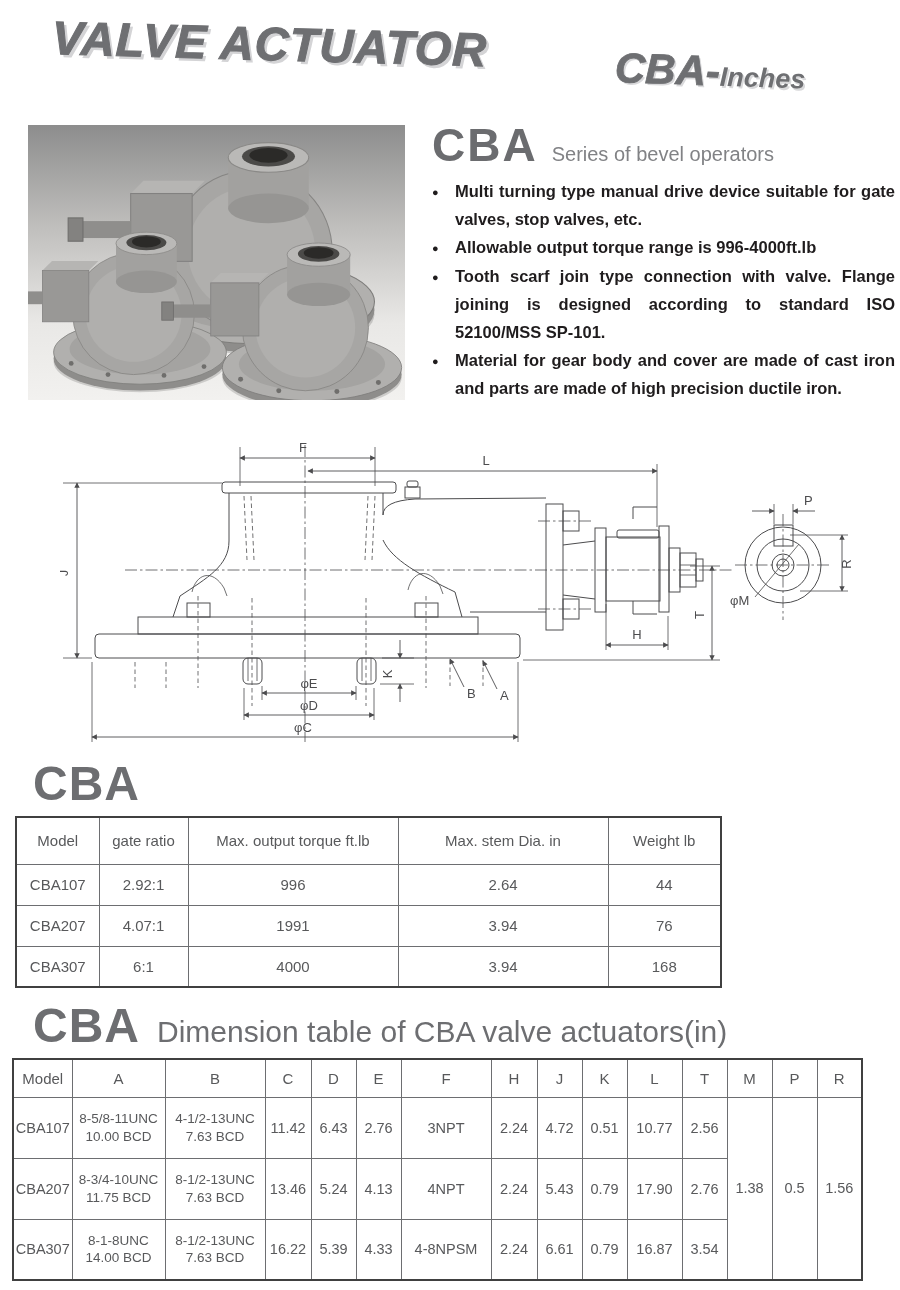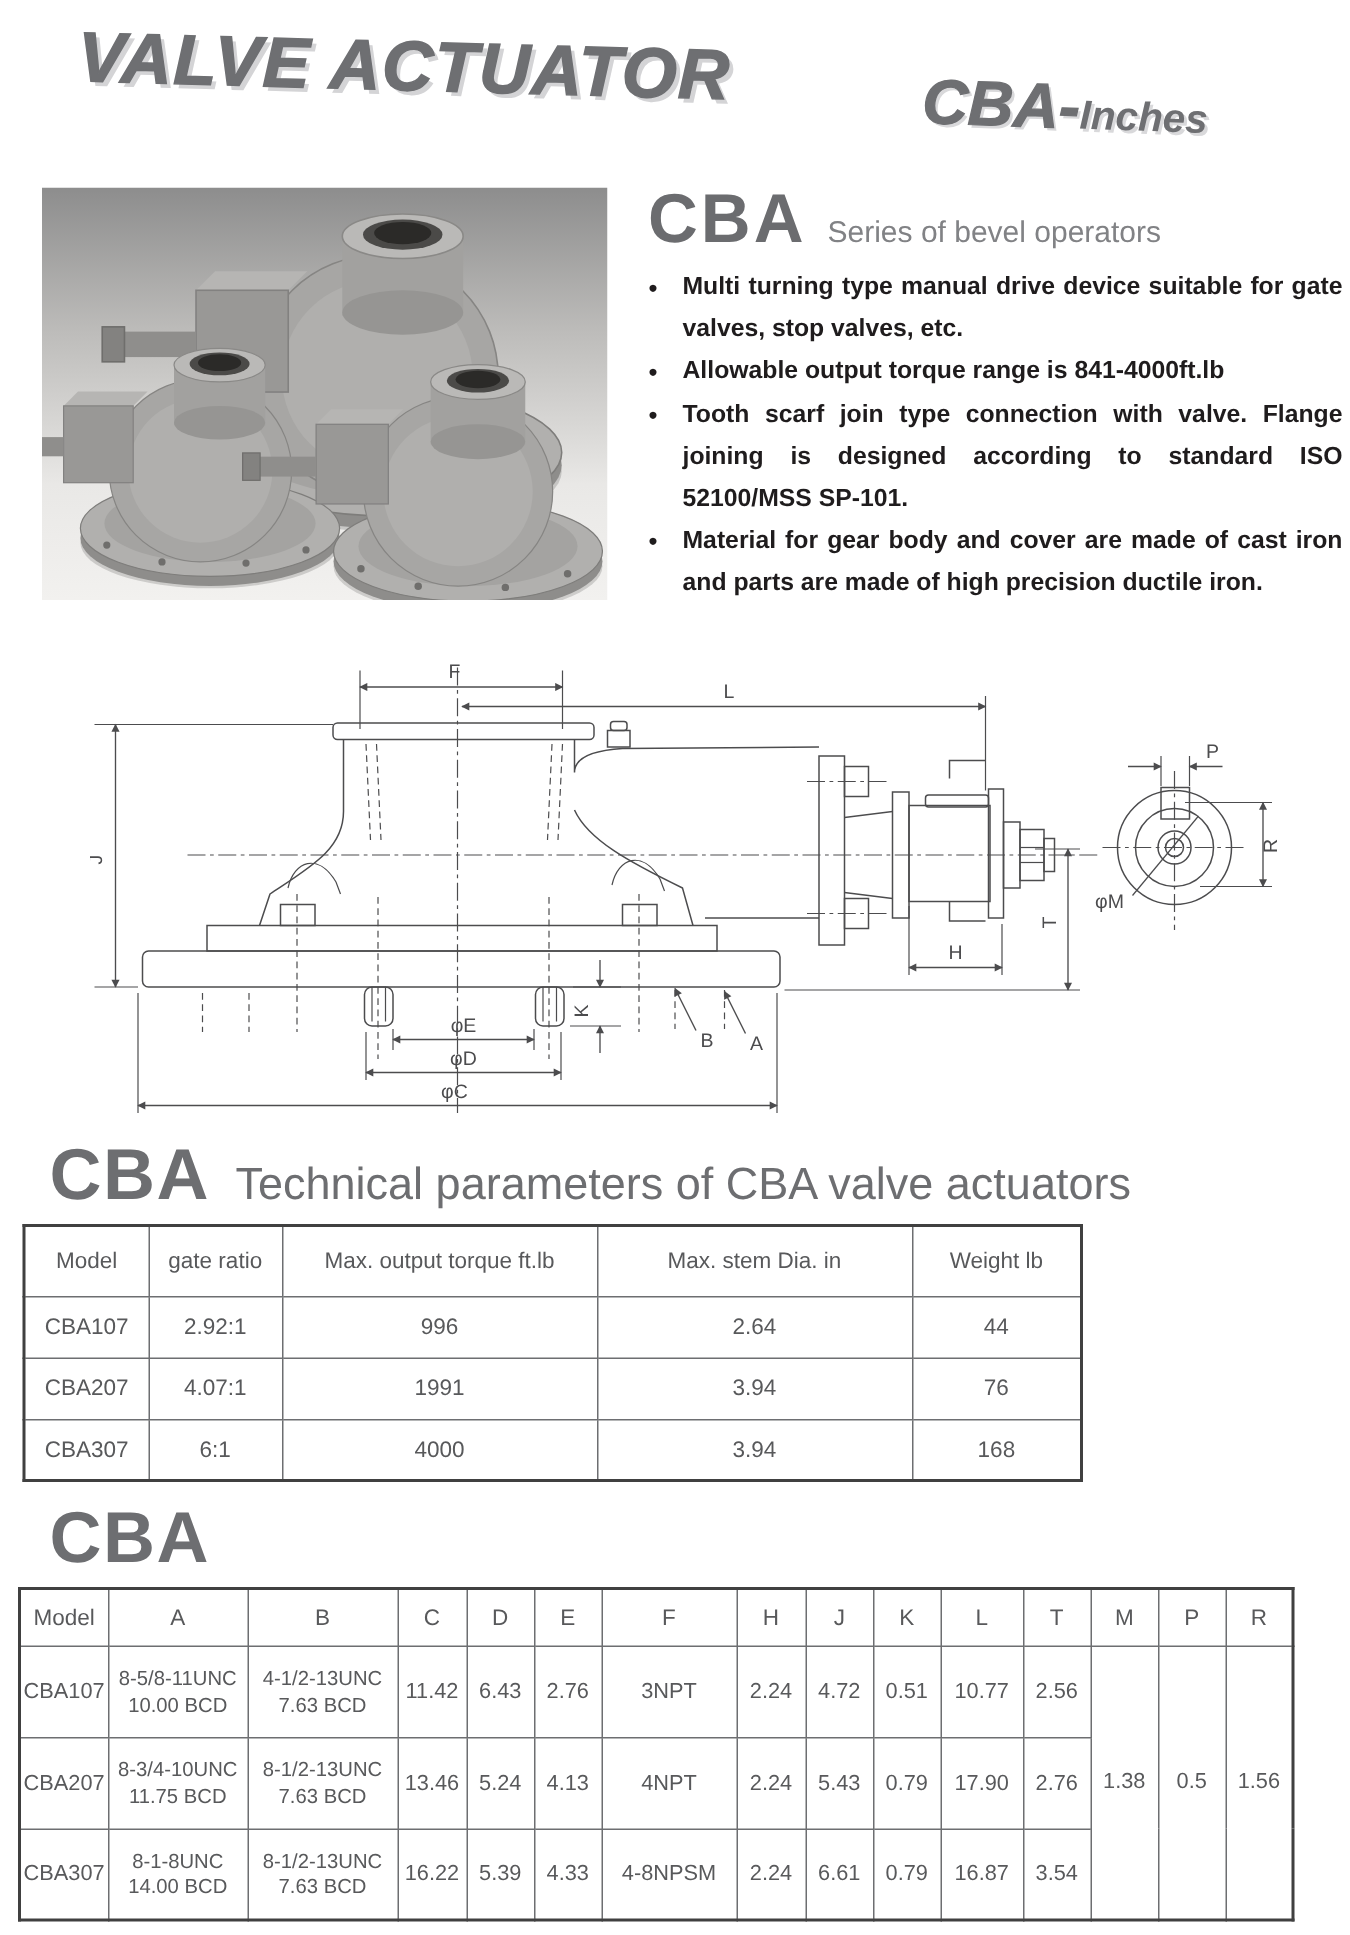--- a/index.html
+++ b/index.html
@@ -117,21 +117,21 @@
     <span class="code">CBA</span>
     <span class="rest">Series of bevel operators</span>
   </div>
   <ul class="bullets">
     <li>
         <span class="dot">●</span>
         <span class="btxt">Multi turning type manual drive device suitable for gate valves, stop valves, etc.</span>
       </li>
     <li>
         <span class="dot">●</span>
-        <span class="btxt">Allowable output torque range is 841-4000ft.lb</span>
+        <span class="btxt">Allowable output torque range is 996-4000ft.lb</span>
       </li>
     <li>
         <span class="dot">●</span>
         <span class="btxt">Tooth scarf join type connection with valve. Flange joining is designed according to standard ISO 52100/MSS SP-101.</span>
       </li>
     <li>
         <span class="dot">●</span>
         <span class="btxt">Material for gear body and cover are made of cast iron and parts are made of high precision ductile iron.</span>
       </li>
   </ul>
@@ -282,21 +282,20 @@
       <text x="851" y="564" text-anchor="middle" transform="rotate(-90 851 564)">R</text>
 
       <line class="thn" x1="755" y1="597" x2="799" y2="544"></line>
       <text x="730" y="605">φM</text>
     </g>
   </svg>
 </div>
 
 <div class="section-heading" id="tech-heading">
   <span class="code">CBA</span>
-  <span class="rest">Technical parameters of CBA valve actuators</span>
 </div>
 
 <table id="tech-table" class="tbl">
   <colgroup>
       <col style="width:83px">
       <col style="width:89px">
       <col style="width:210px">
       <col style="width:210px">
       <col style="width:113px">
     </colgroup>
@@ -329,20 +328,21 @@
       <td>6:1</td>
       <td>4000</td>
       <td>3.94</td>
       <td>168</td>
     </tr>
   </tbody>
 </table>
 
 <div class="section-heading" id="dim-heading">
   <span class="code">CBA</span>
+  <span class="rest">Dimension table of CBA valve actuators(in)</span>
 </div>
 
 <table id="dim-table" class="tbl">
   <colgroup>
     <col style="width:59px">
       <col style="width:93px">
       <col style="width:100px">
       <col style="width:46px">
       <col style="width:45px">
     <col style="width:45px">

